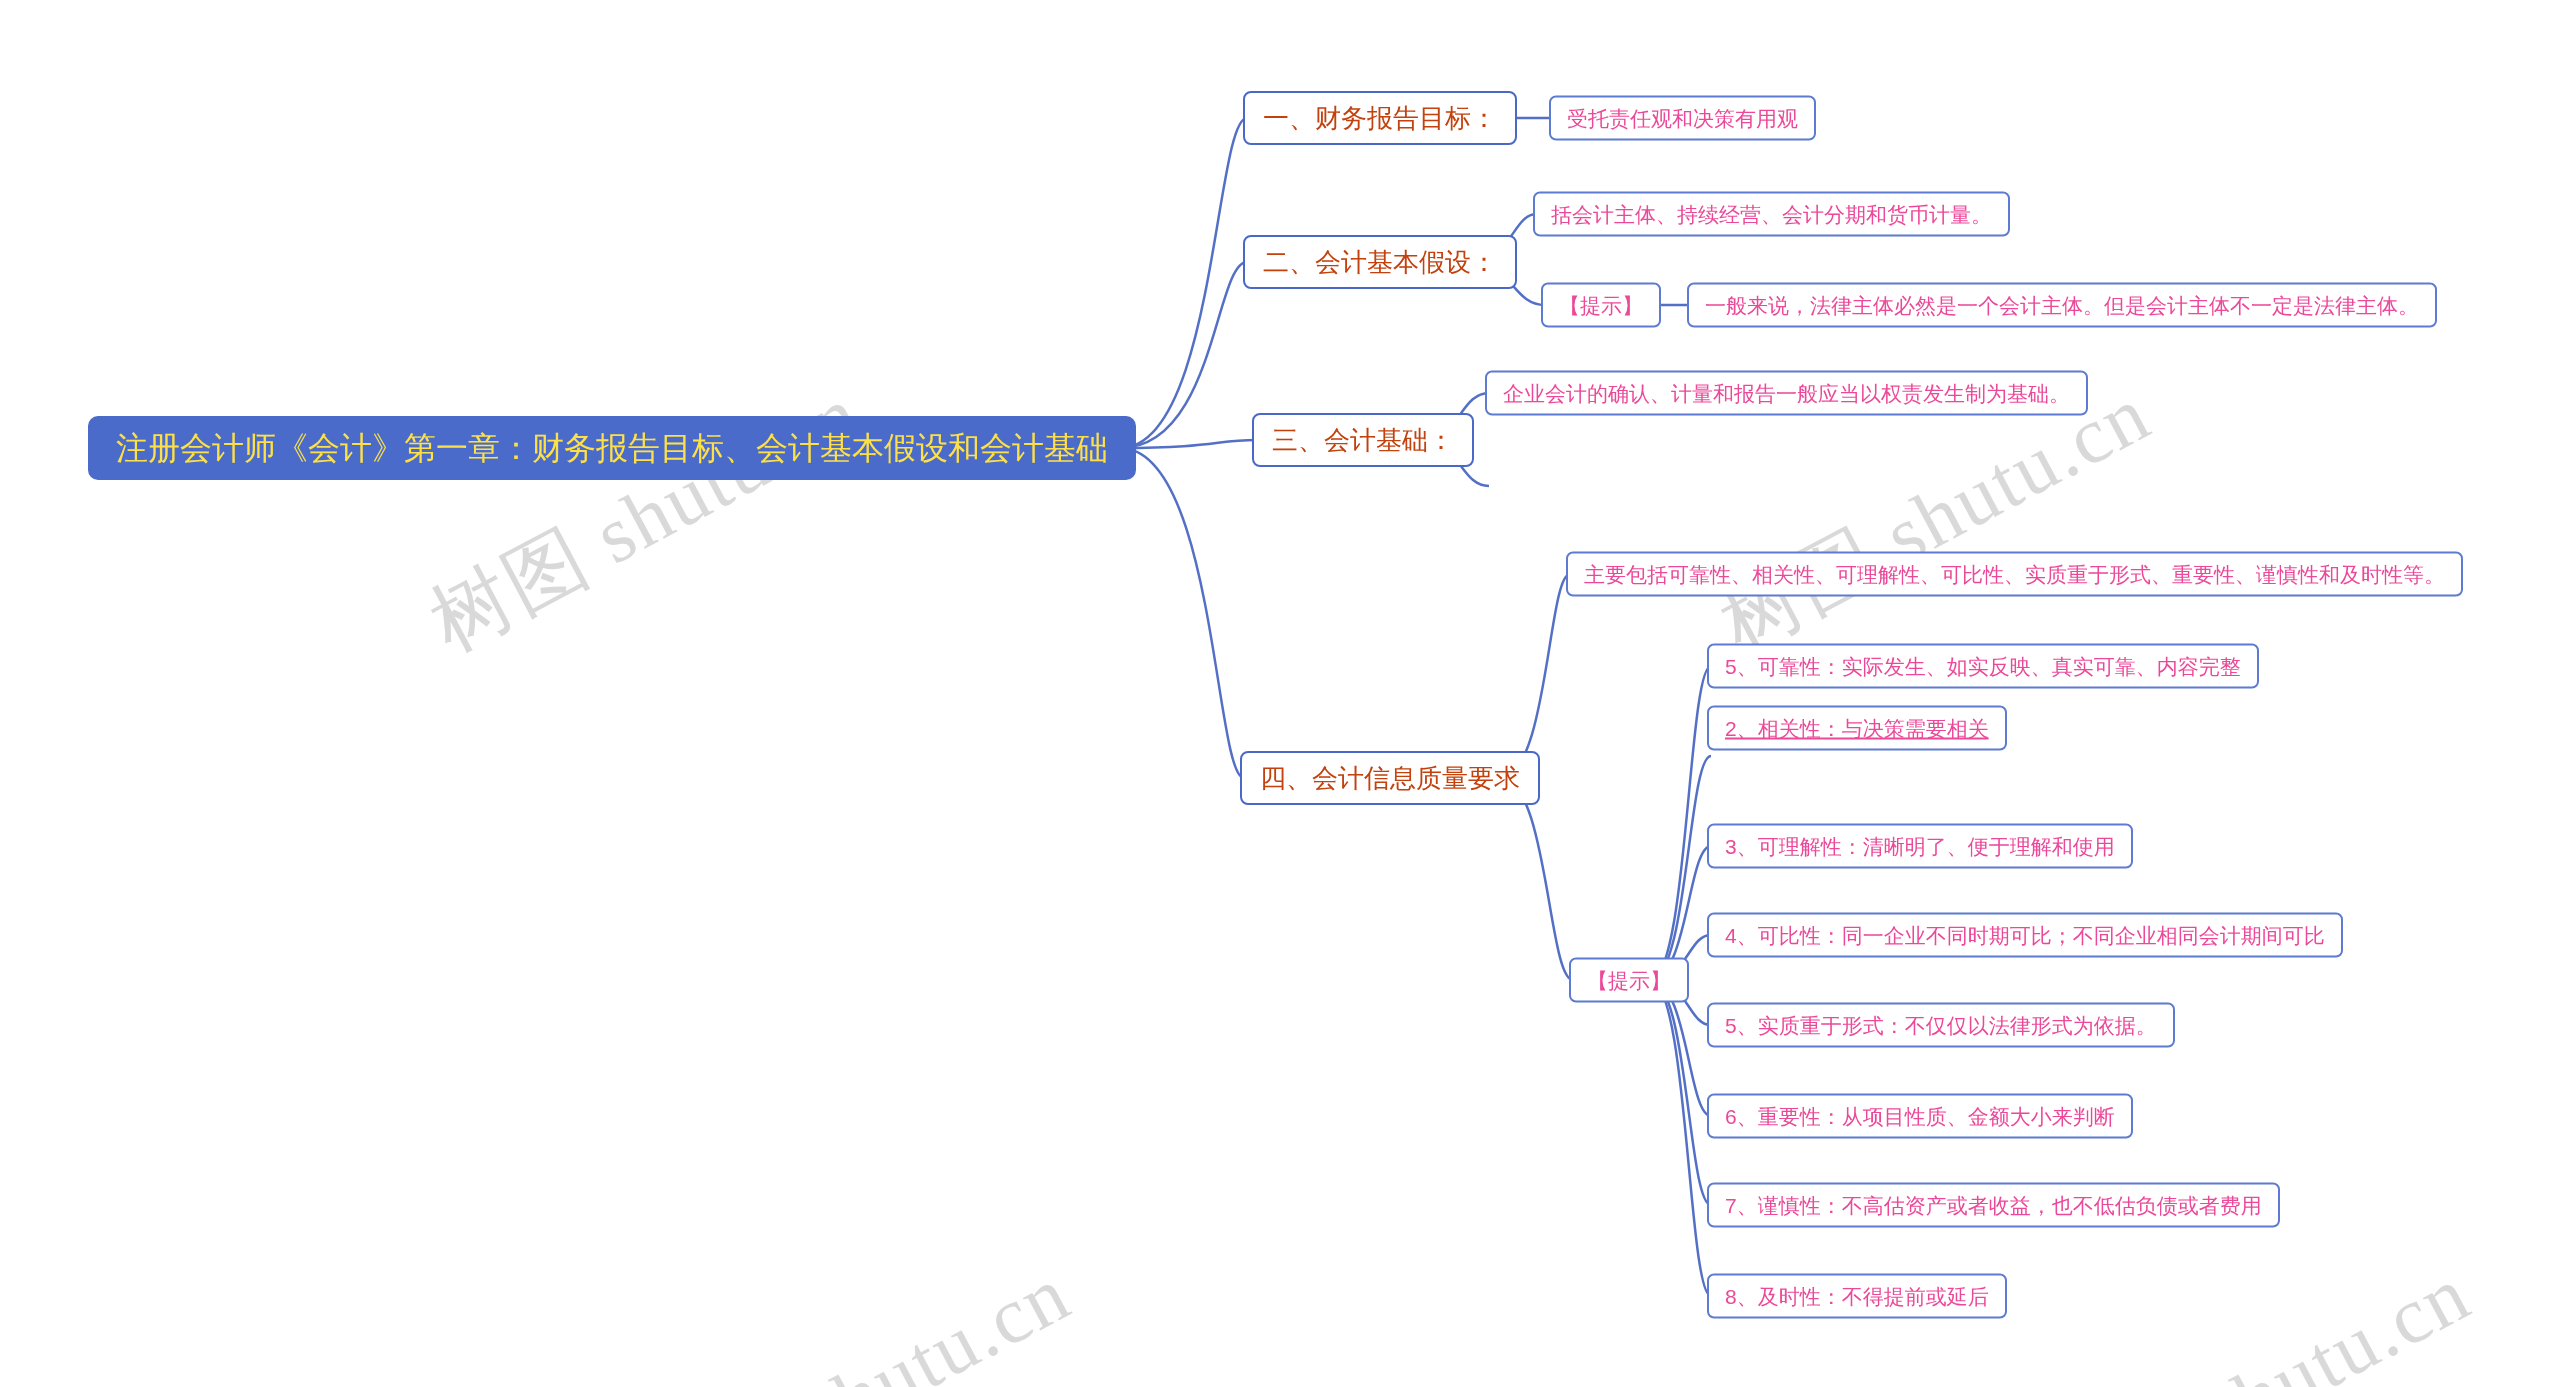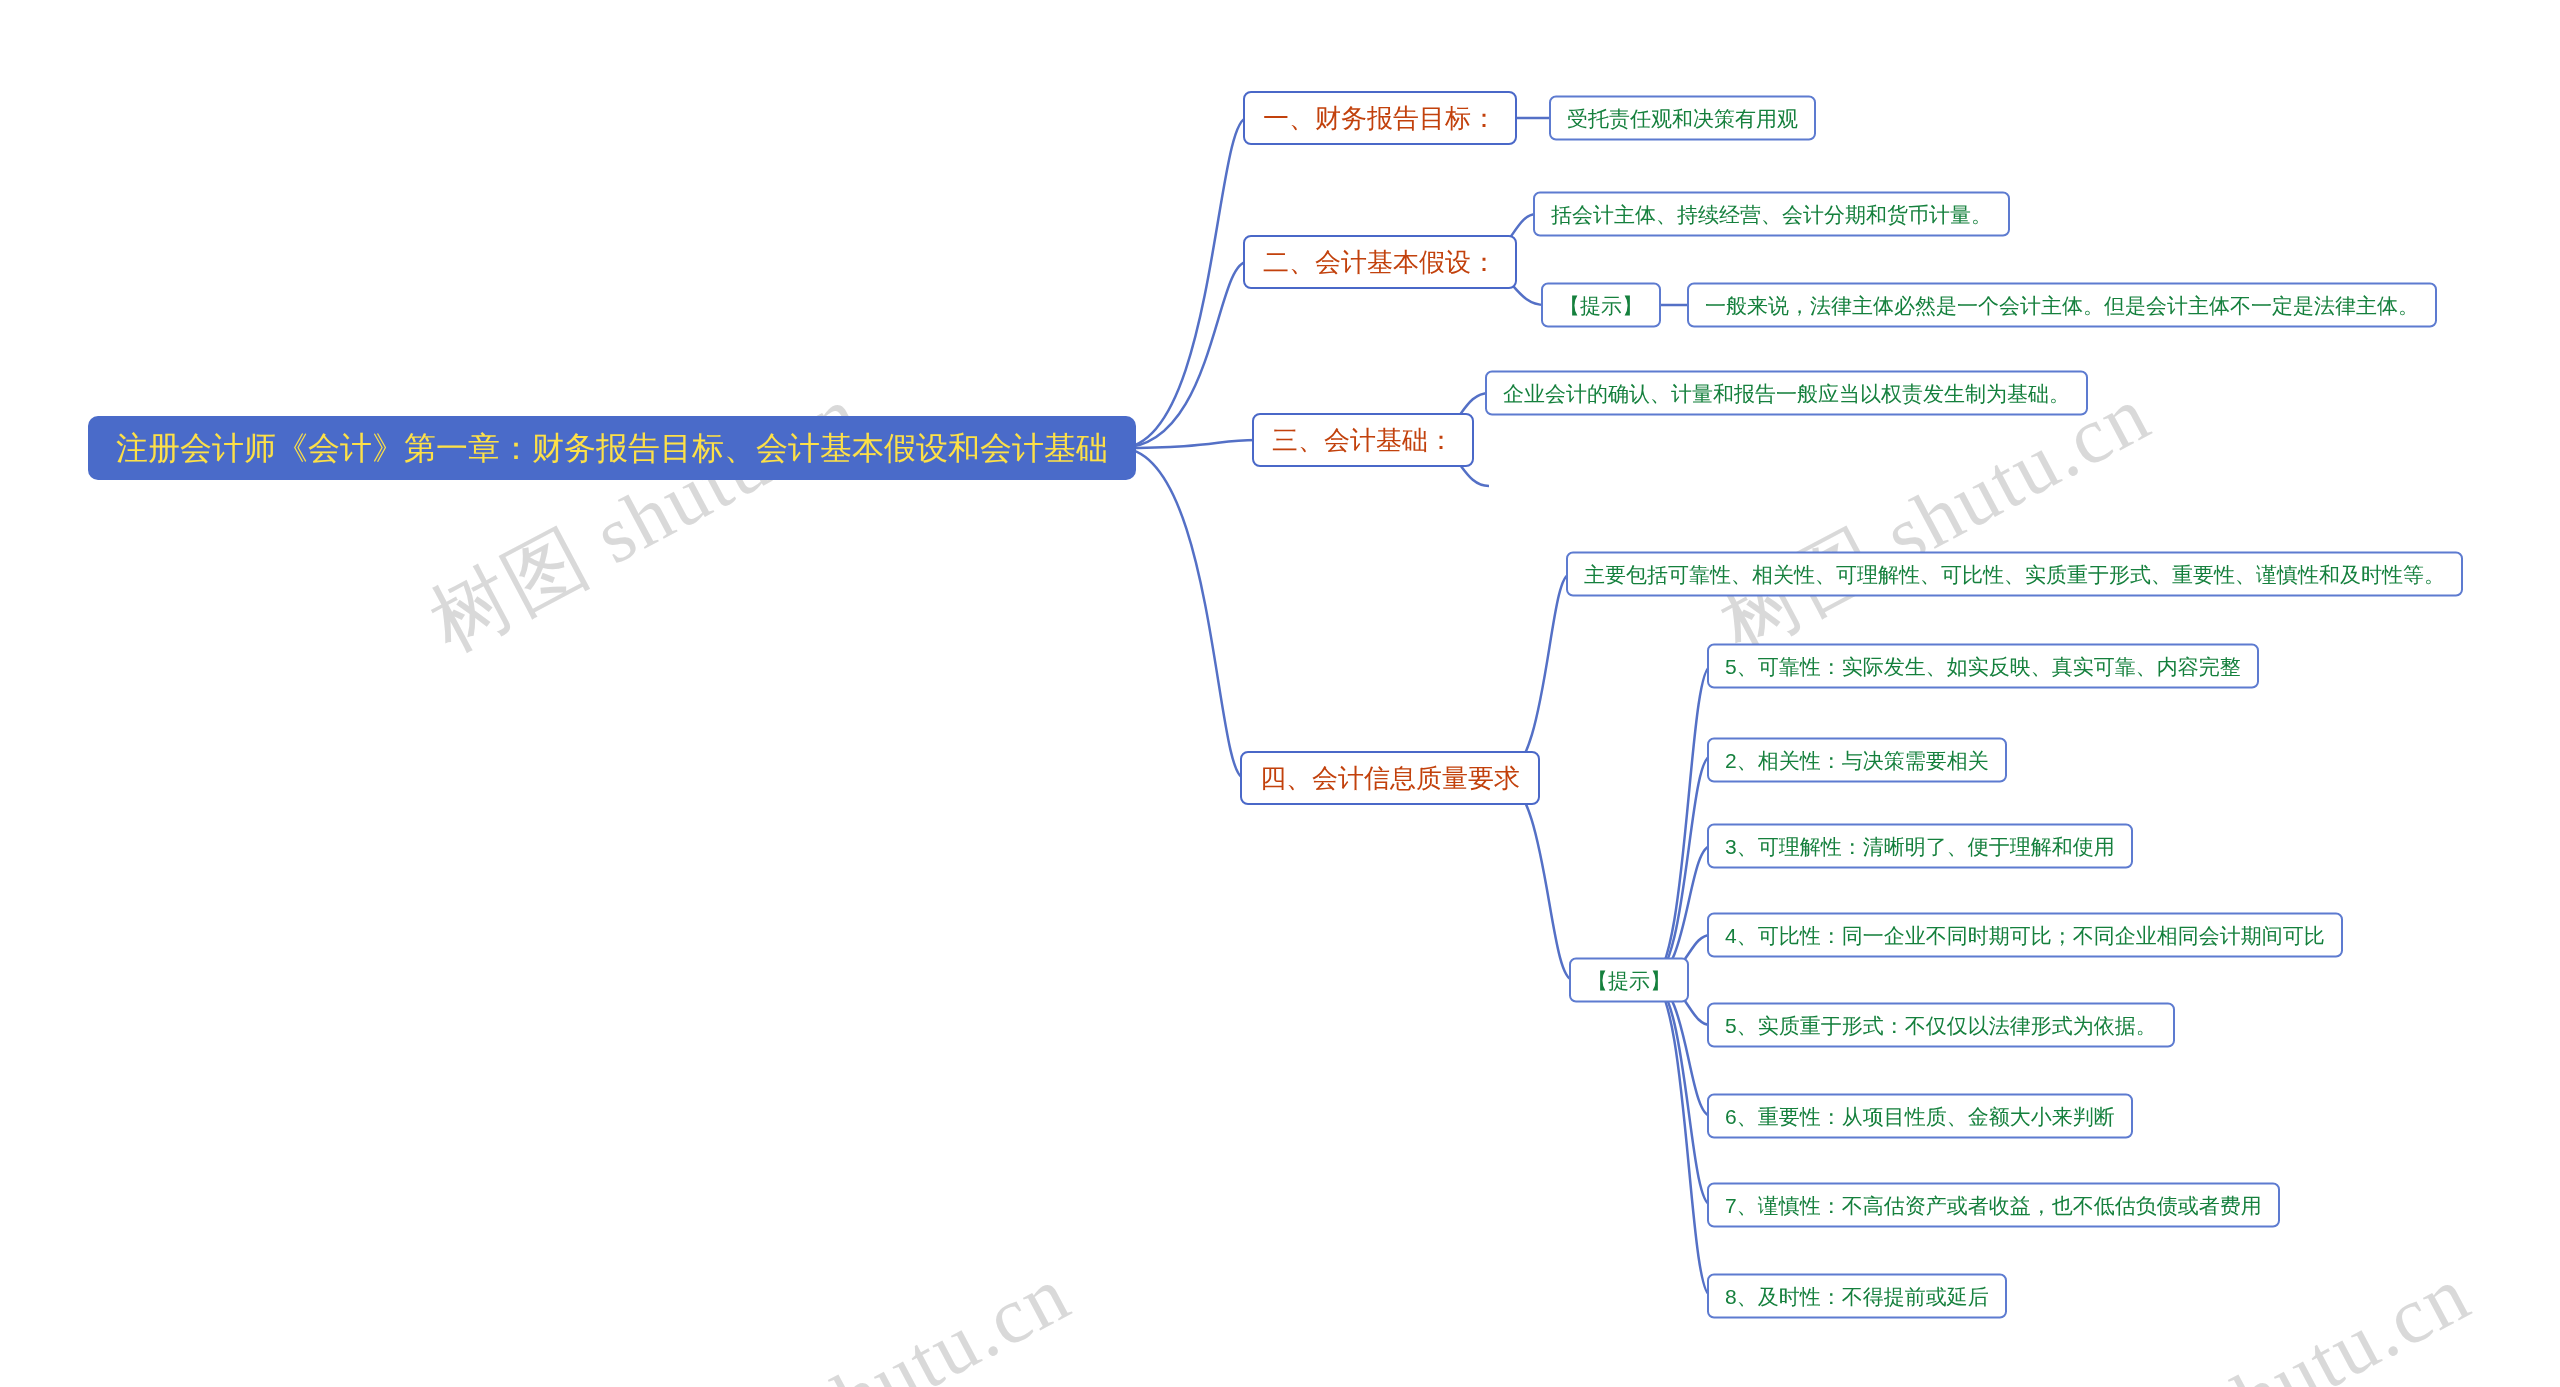--- a/index.html
+++ b/index.html
@@ -21,21 +21,21 @@
   }
   .node{
     position:absolute;z-index:2;
     transform:translateY(-50%);
     white-space:nowrap;
     background:#ffffff;
     border:2px solid #5d7bd0;
     border-radius:7px;
     font-size:21px;line-height:1;
     padding:10px 16px;
-    color:#15803d;
+    color:#ec4899;
     box-sizing:border-box;
   }
   .node.branch{
     font-size:26px;
     border:2px solid #4a68c8;
     border-radius:8px;
     padding:12px 18px;
     color:#c2410c;
   }
   .node.root{
@@ -100,21 +100,21 @@
   <div class="node" style="left:1687px;top:305px;text-align:right;">一般来说，法律主体必然是一个会计主体。但是会计主体不一定是法律主体。</div>
 
   <div class="node branch" style="left:1252px;top:440px;">三、会计基础：</div>
   <div class="node" style="left:1485px;top:393px;">企业会计的确认、计量和报告一般应当以权责发生制为基础。</div>
 
   <div class="node branch" style="left:1240px;top:778px;">四、会计信息质量要求</div>
   <div class="node" style="left:1566px;top:574px;">主要包括可靠性、相关性、可理解性、可比性、实质重于形式、重要性、谨慎性和及时性等。</div>
   <div class="node tip" style="left:1569px;top:980px;">【提示】</div>
 
   <div class="node" style="left:1707px;top:666px;">5、可靠性：实际发生、如实反映、真实可靠、内容完整</div>
-  <div class="node" style="left:1707px;top:760px;">2、相关性：与决策需要相关</div>
+  <div class="node" style="left:1707px;top:728px;text-decoration:underline;">2、相关性：与决策需要相关</div>
   <div class="node" style="left:1707px;top:846px;">3、可理解性：清晰明了、便于理解和使用</div>
   <div class="node" style="left:1707px;top:935px;">4、可比性：同一企业不同时期可比；不同企业相同会计期间可比</div>
   <div class="node" style="left:1707px;top:1025px;">5、实质重于形式：不仅仅以法律形式为依据。</div>
   <div class="node" style="left:1707px;top:1116px;">6、重要性：从项目性质、金额大小来判断</div>
   <div class="node" style="left:1707px;top:1205px;">7、谨慎性：不高估资产或者收益，也不低估负债或者费用</div>
   <div class="node" style="left:1707px;top:1296px;">8、及时性：不得提前或延后</div>
 
 </div>
 
 </body></html>

